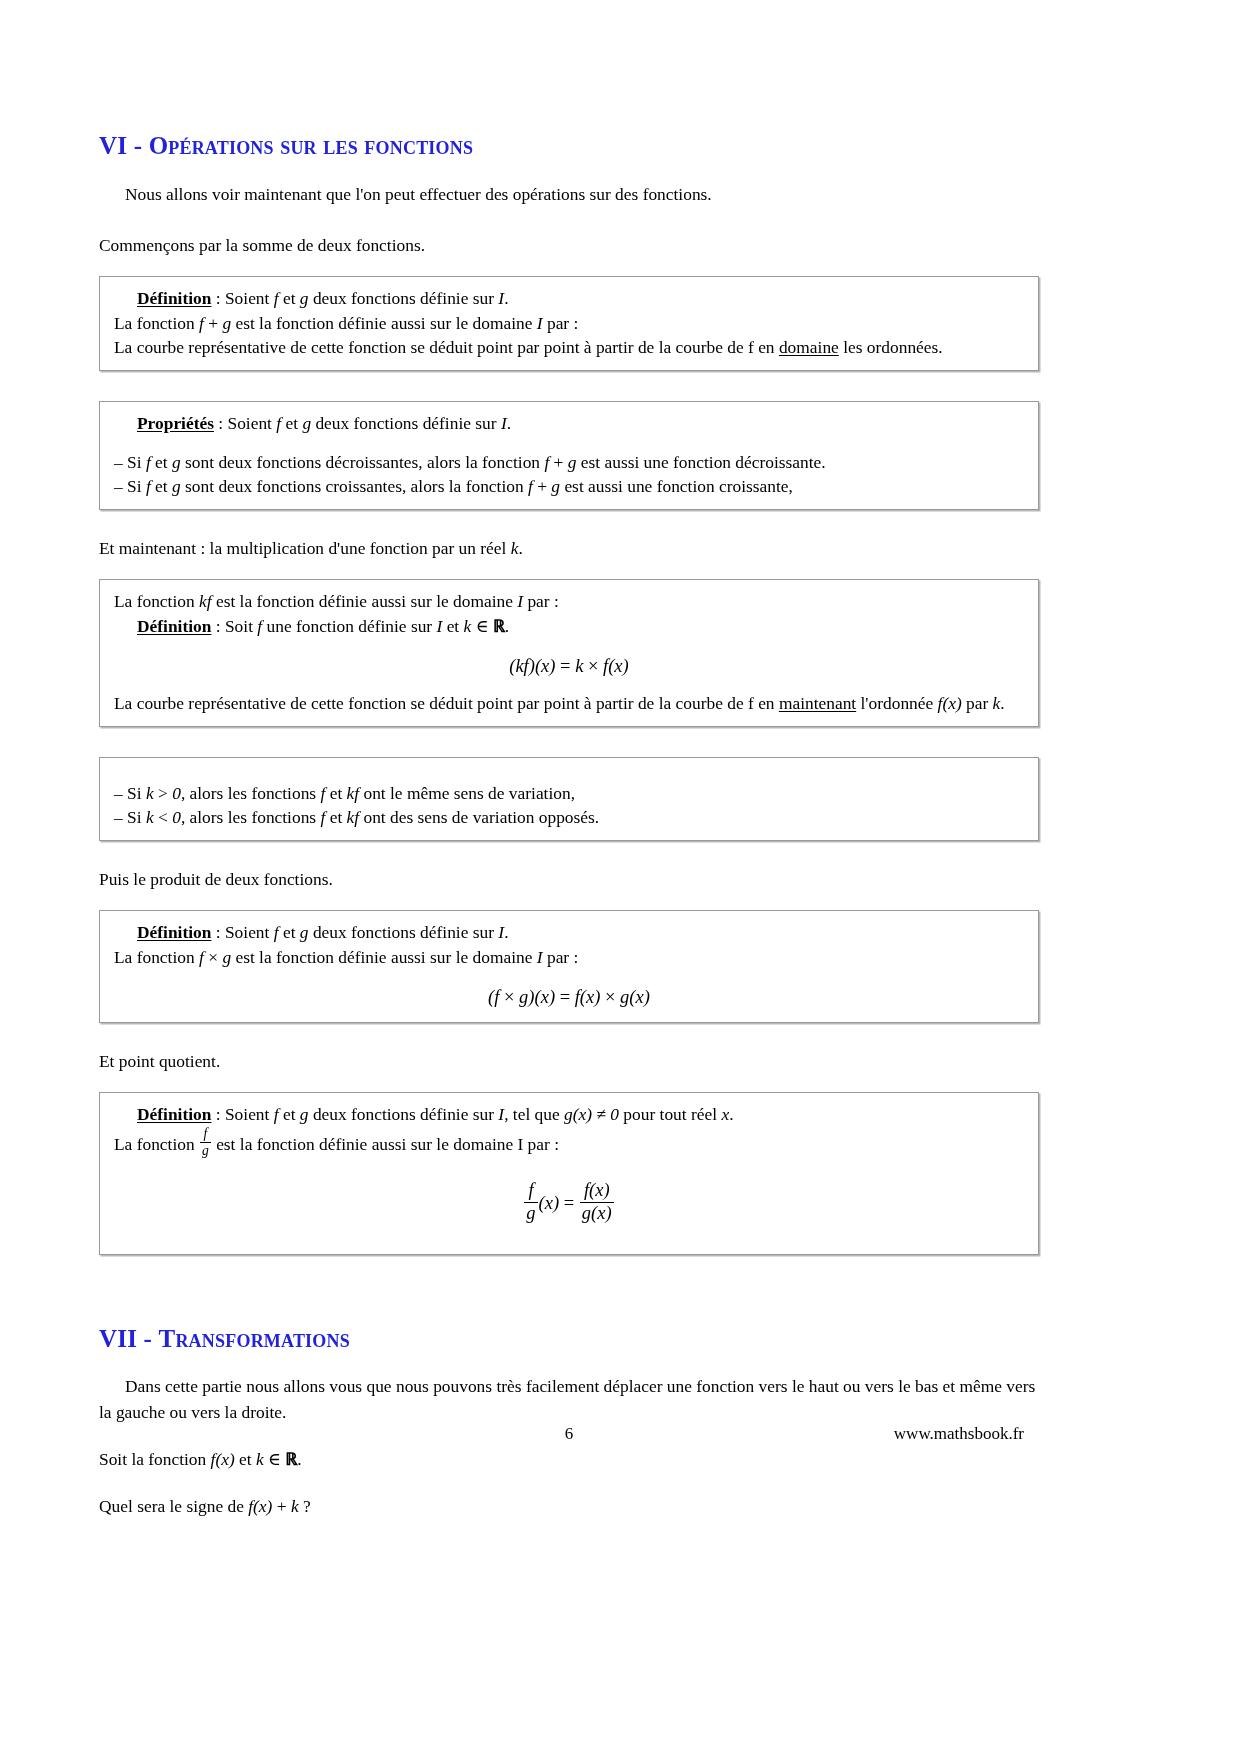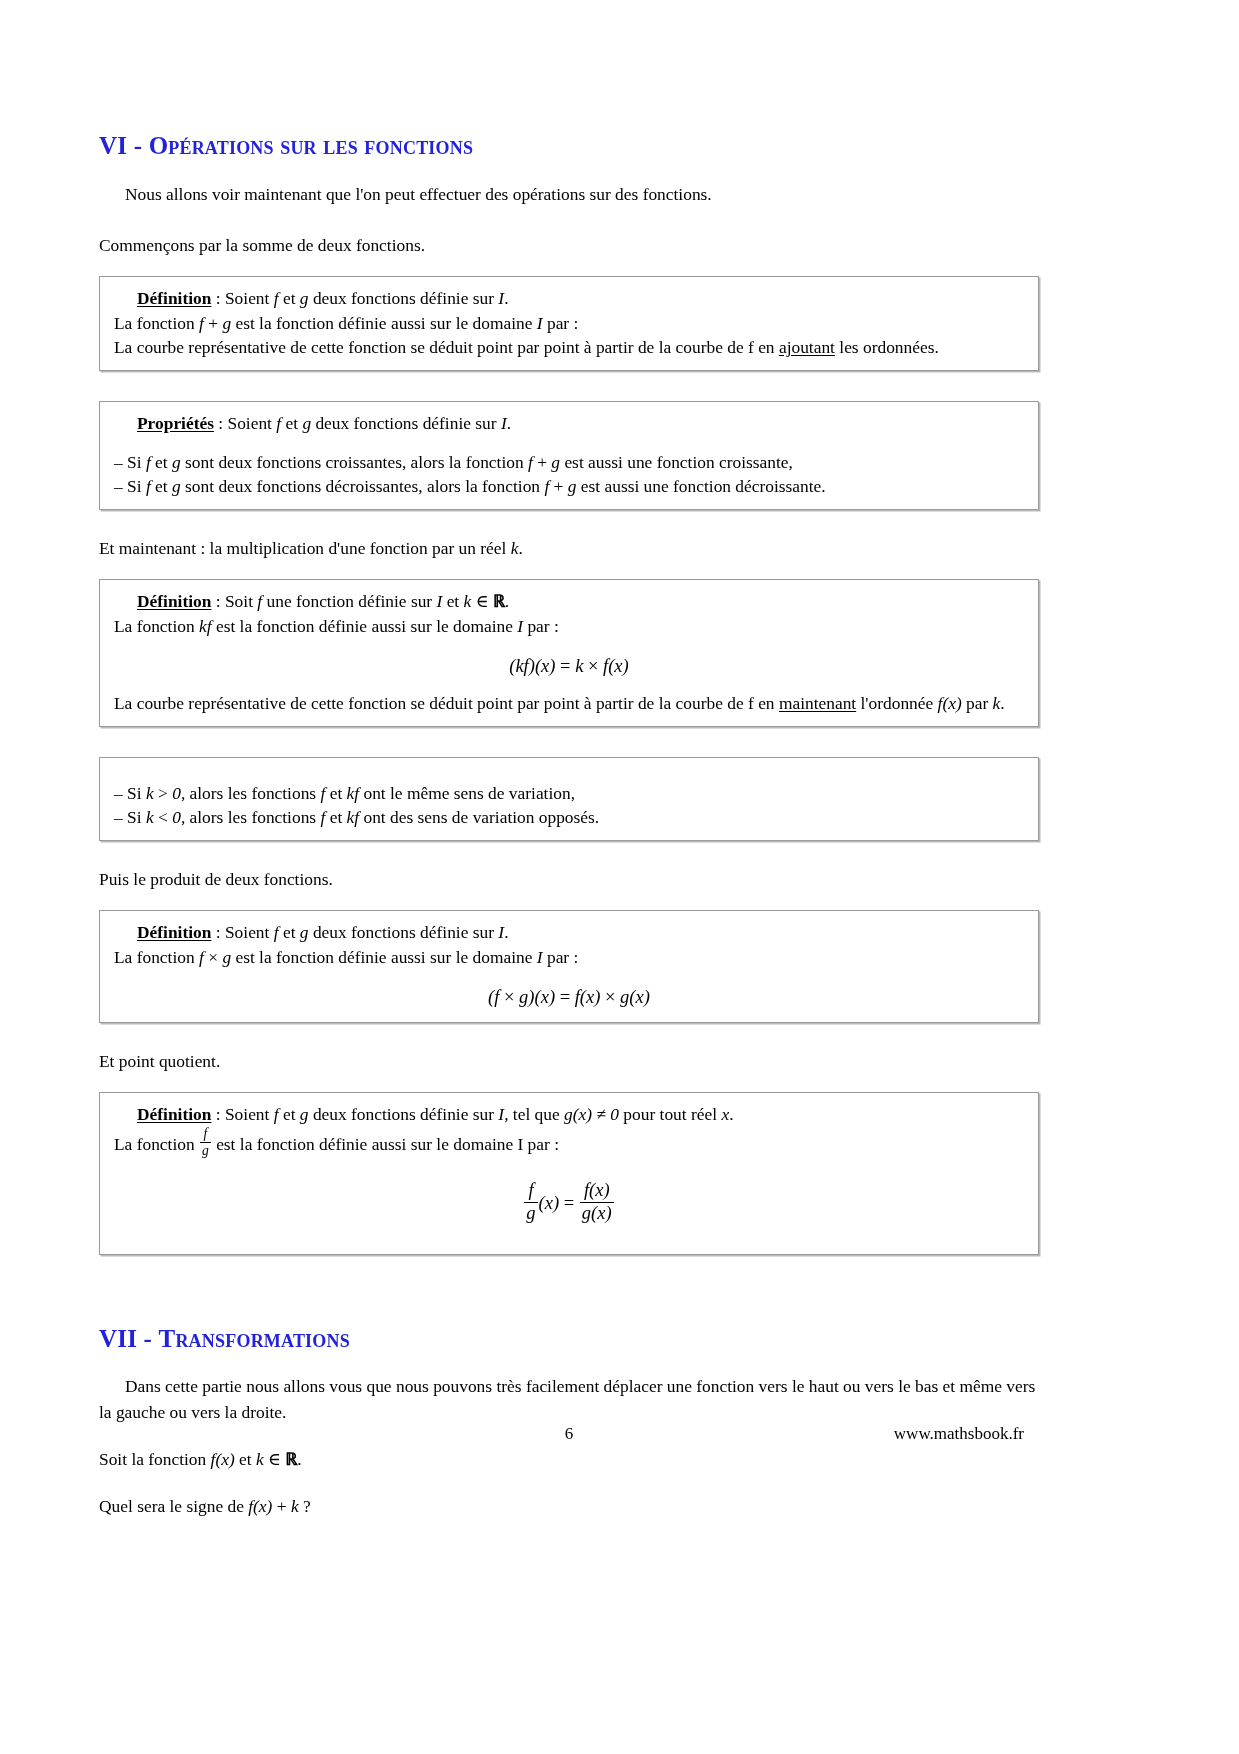--- a/index.html
+++ b/index.html
@@ -158,55 +158,55 @@
   <div class="sp-18"></div>
 
   <div class="box">
     <div class="line">
       <span class="lead">Définition</span><span> : Soient <span class="math">f</span> et <span class="math">g</span> deux fonctions définie sur <span class="math">I</span>.</span>
     </div>
     <div class="line">
       La fonction <span class="math">f</span> <span class="mathup">+</span> <span class="math">g</span> est la fonction définie aussi sur le domaine <span class="math">I</span> par :
     </div>
     <div class="line">
-      <span>La courbe représentative de cette fonction se déduit point par point à partir de la courbe de f en </span><span class="uline">ajoutant</span><span> les ordonnées.</span>
+      <span>La courbe représentative de cette fonction se déduit point par point à partir de la courbe de f en </span><span class="uline">domaine</span><span> les ordonnées.</span>
     </div>
   </div>
 
   <div class="sp-30"></div>
 
   <div class="box">
     <div class="line">
       <span class="lead">Propriétés</span><span> : Soient <span class="math">f</span> et <span class="math">g</span> deux fonctions définie sur <span class="math">I</span>.</span>
     </div>
     <div class="gap"></div>
     <div class="line">
       <span class="bullet-dash">–</span>
+      Si <span class="math">f</span> et <span class="math">g</span> sont deux fonctions décroissantes, alors la fonction <span class="math">f</span> <span class="mathup">+</span> <span class="math">g</span> est aussi une fonction décroissante.
+    </div>
+    <div class="line">
+      <span class="bullet-dash">–</span>
       Si <span class="math">f</span> et <span class="math">g</span> sont deux fonctions croissantes, alors la fonction <span class="math">f</span> <span class="mathup">+</span> <span class="math">g</span> est aussi une fonction croissante,
-    </div>
-    <div class="line">
-      <span class="bullet-dash">–</span>
-      Si <span class="math">f</span> et <span class="math">g</span> sont deux fonctions décroissantes, alors la fonction <span class="math">f</span> <span class="mathup">+</span> <span class="math">g</span> est aussi une fonction décroissante.
     </div>
   </div>
 
   <div class="sp-26"></div>
 
   <p class="para">
     Et maintenant : la multiplication d'une fonction par un réel <span class="math">k</span>.
   </p>
 
   <div class="sp-18"></div>
 
   <div class="box">
     <div class="line">
+      La fonction <span class="math">kf</span> est la fonction définie aussi sur le domaine <span class="math">I</span> par :
+    </div>
+    <div class="line">
       <span class="lead">Définition</span><span> : Soit <span class="math">f</span> une fonction définie sur <span class="math">I</span> et <span class="math">k</span> <span class="mathup">∈</span> <span class="bbR">ℝ</span>.</span>
-    </div>
-    <div class="line">
-      La fonction <span class="math">kf</span> est la fonction définie aussi sur le domaine <span class="math">I</span> par :
     </div>
     <div class="display">
       <span class="math">(kf)(x)</span> <span class="mathup">=</span> <span class="math">k</span> <span class="mathup">×</span> <span class="math">f(x)</span>
     </div>
     <div class="line">
       <span>La courbe représentative de cette fonction se déduit point par point à partir de la courbe de f en </span><span class="uline">maintenant</span> l'ordonnée <span class="math">f(x)</span> par <span class="math">k</span>.
     </div>
   </div>
 
   <div class="sp-30"></div>

